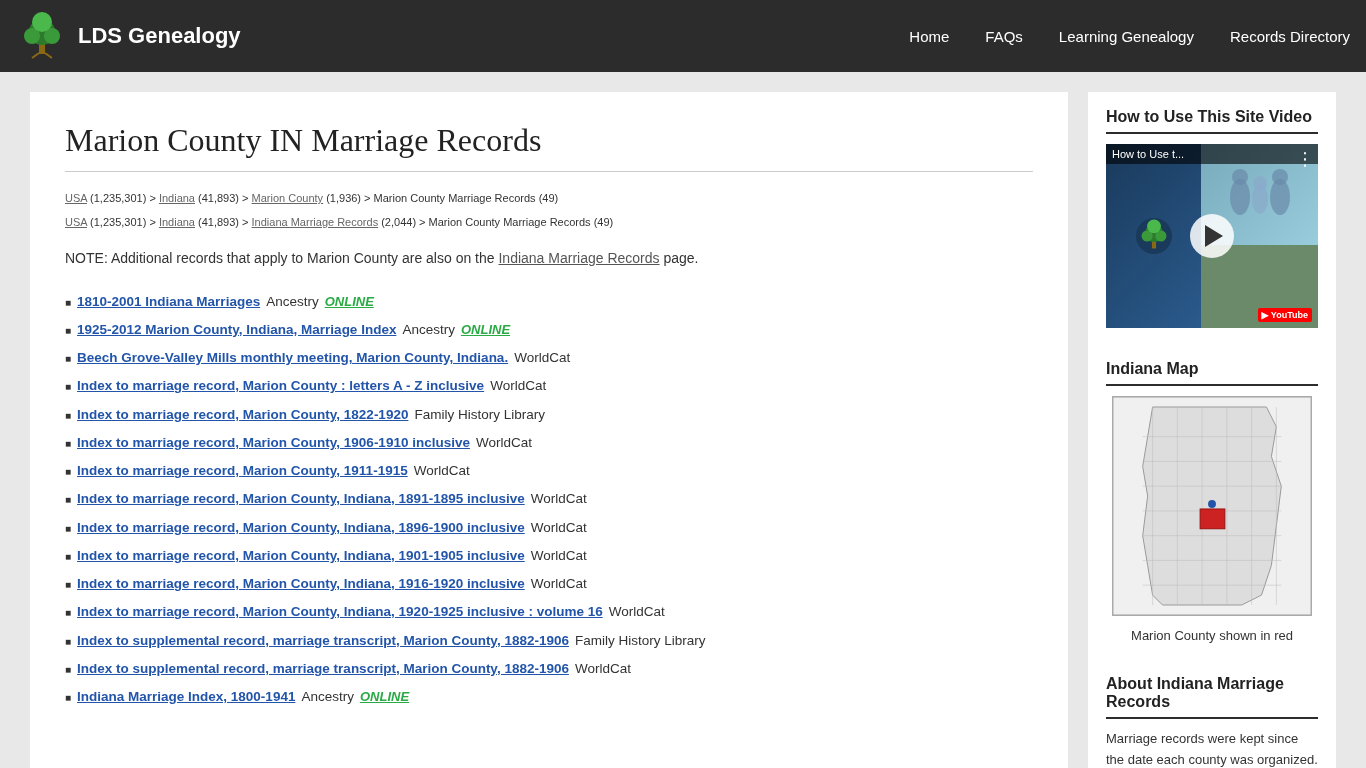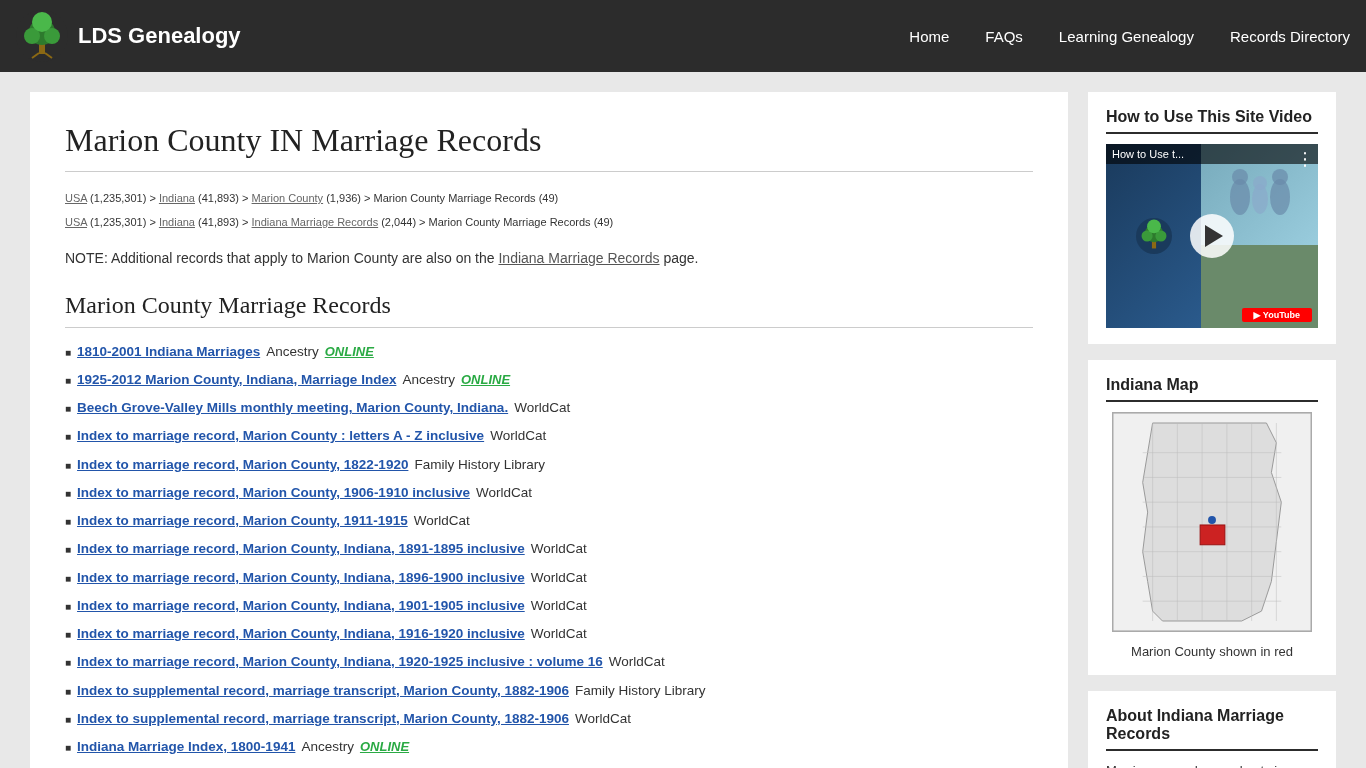--- a/index.html
+++ b/index.html
@@ -141,21 +141,21 @@
       width: 248px;
       flex-shrink: 0;
       display: flex;
       flex-direction: column;
       gap: 0;
     }
 
     .sidebar-section {
       background: white;
       padding: 16px 18px;
-      margin-bottom: 16px;
+      margin-bottom: 0;
     }
 
     .sidebar-section h3 {
       font-family: Arial, sans-serif;
       font-size: 16px;
       font-weight: bold;
       color: #222;
       margin-bottom: 10px;
       padding-bottom: 6px;
       border-bottom: 2px solid #2c2c2c;
@@ -241,21 +241,21 @@
       font-size: 18px;
       cursor: pointer;
     }
     .yt-logo {
       position: absolute;
       bottom: 6px;
       right: 6px;
       background: red;
       color: white;
       font-size: 9px;
-      padding: 2px 12px;
+      padding: 2px 4px;
       border-radius: 2px;
       font-family: Arial, sans-serif;
       font-weight: bold;
     }
 
     
     .indiana-map-area {
       text-align: center;
     }
     .indiana-map-label {
@@ -328,21 +328,20 @@
       <a>Indiana</a>
       <span> (41,893) &gt; </span>
       <a>Indiana Marriage Records</a>
       <span> (2,044) &gt; Marion County Marriage Records (49)</span>
     </div>
 
     <p class="note-text">
       NOTE: Additional records that apply to Marion County are also on the <a>Indiana Marriage Records</a> page.
     </p>
 
-    <h2 class="section-title">Marion County Marriage Records</h2>
 
     <ul class="record-list">
       <li>
         <a href="#">1810-2001 Indiana Marriages</a>
         <span class="source-label">Ancestry</span>
         <span class="online-label">ONLINE</span>
       </li>
       <li>
         <a href="#">1925-2012 Marion County, Indiana, Marriage Index</a>
         <span class="source-label">Ancestry</span>

